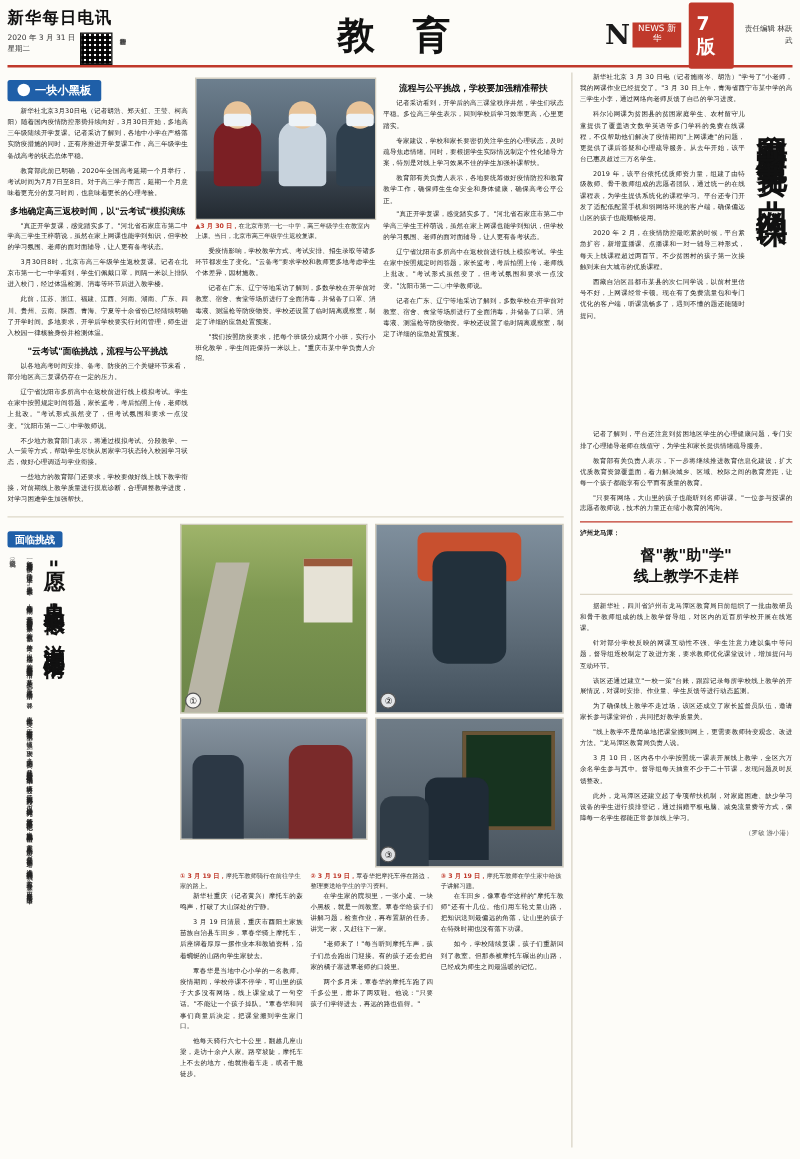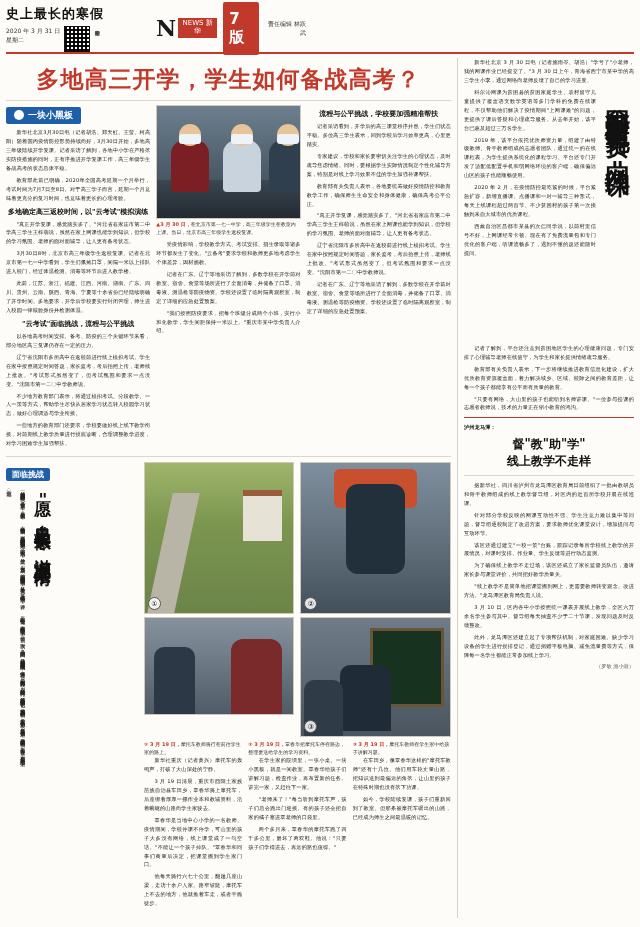--- a/index.html
+++ b/index.html
@@ -105,46 +105,48 @@
   .hr.red{border-top:1px solid #c0392b;}
   .mini-tag{background:#1f5fa8;color:#fff;font-size:8px;font-weight:bold;padding:1px 6px;display:inline-block;border-radius:2px;}
 </style>
 </head>
 <body>
 
 <div class="page">
 
   <div class="masthead">
     <div class="mh-left">
-      <div class="mh-logo">史上最长的寒假</div>
+      <div class="mh-logo">新华每日电讯</div>
       <div class="mh-dateline">
         <div class="mh-date">
           <div>2020 年 3 月 31 日</div>
           <div>星期二</div>
         </div>
         <div class="mh-qr"></div>
         <div class="mh-qr-label">新华社客户端</div>
       </div>
     </div>
+    <div class="mh-center">
+      <div class="mh-title">教 育</div>
+    </div>
     <div class="mh-right">
       <div class="mh-news-badge">
         <span class="mh-n">N</span>
         <span class="mh-newsbox">NEWS 新华</span>
       </div>
       <div class="mh-pageno">7版</div>
       <div class="mh-editor">责任编辑
 林跃武</div>
     </div>
   </div>
 
   <div class="body-grid">
 
     <div class="col-main">
 
-      <div class="headline">多地高三开学，学生如何备战高考？</div>
 
       <div class="cols3" style="margin-top:4px;">
 
         <div>
           <div class="tag">
             <span class="dot"></span>
             <span>一块小黑板</span>
           </div>
           <div class="txt" style="margin-top:4px;">
             <p>新华社北京3月30日电（记者胡浩、郑天虹、王莹、柯高阳）随着国内疫情防控形势持续向好，3月30日开始，多地高三年级陆续开学复课。记者采访了解到，各地中小学在严格落实防疫措施的同时，正有序推进开学复课工作，高三年级学生备战高考的状态总体平稳。</p>

